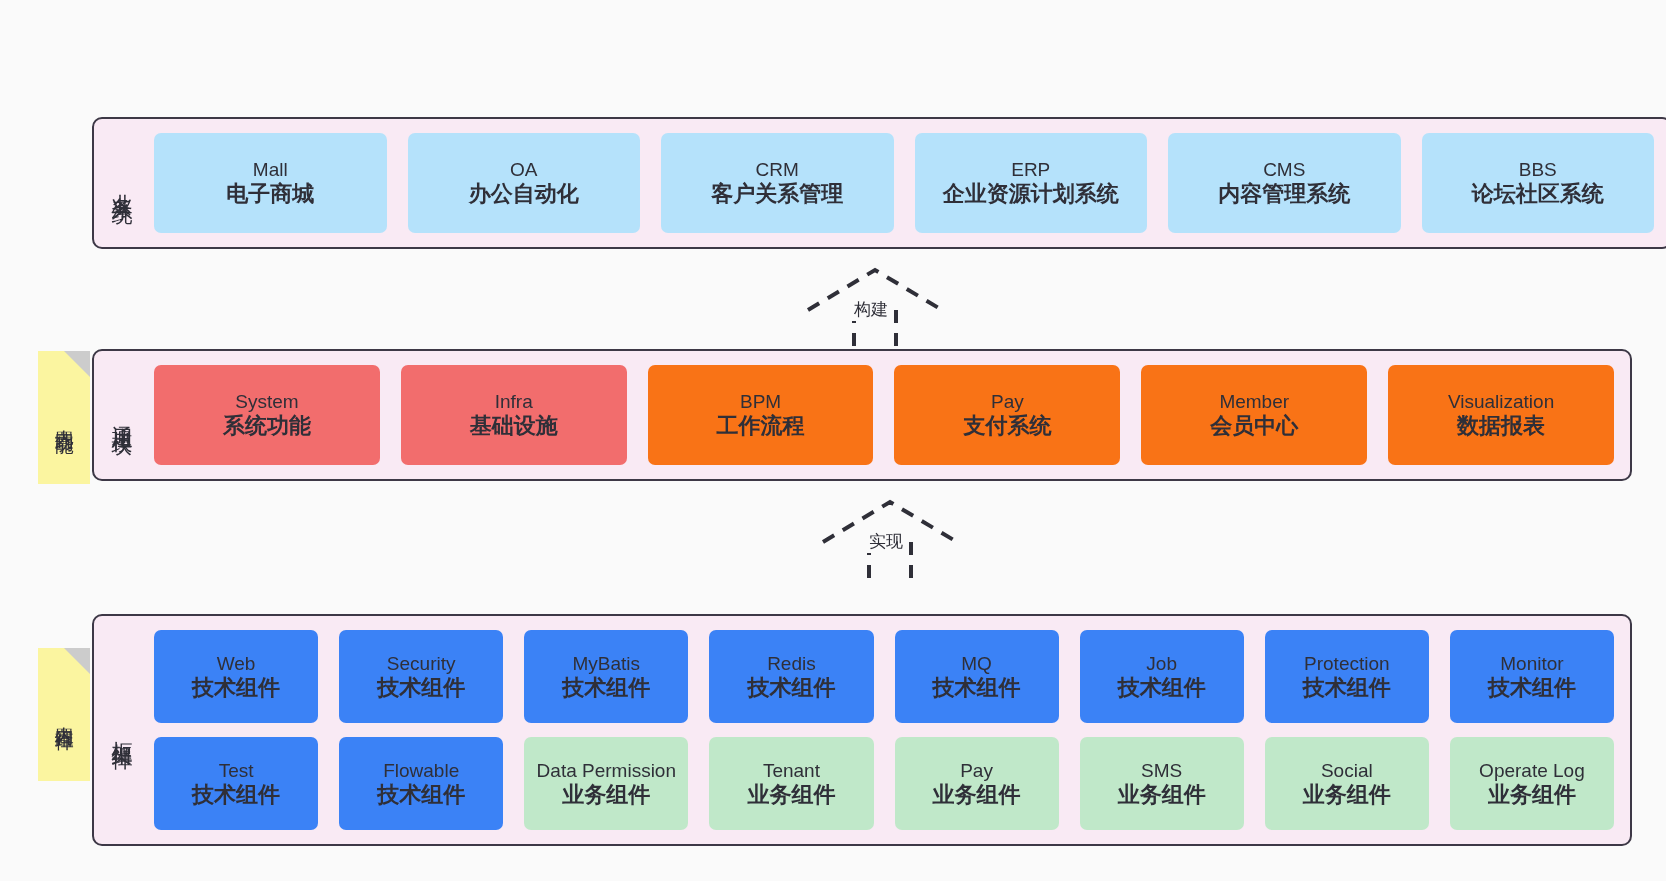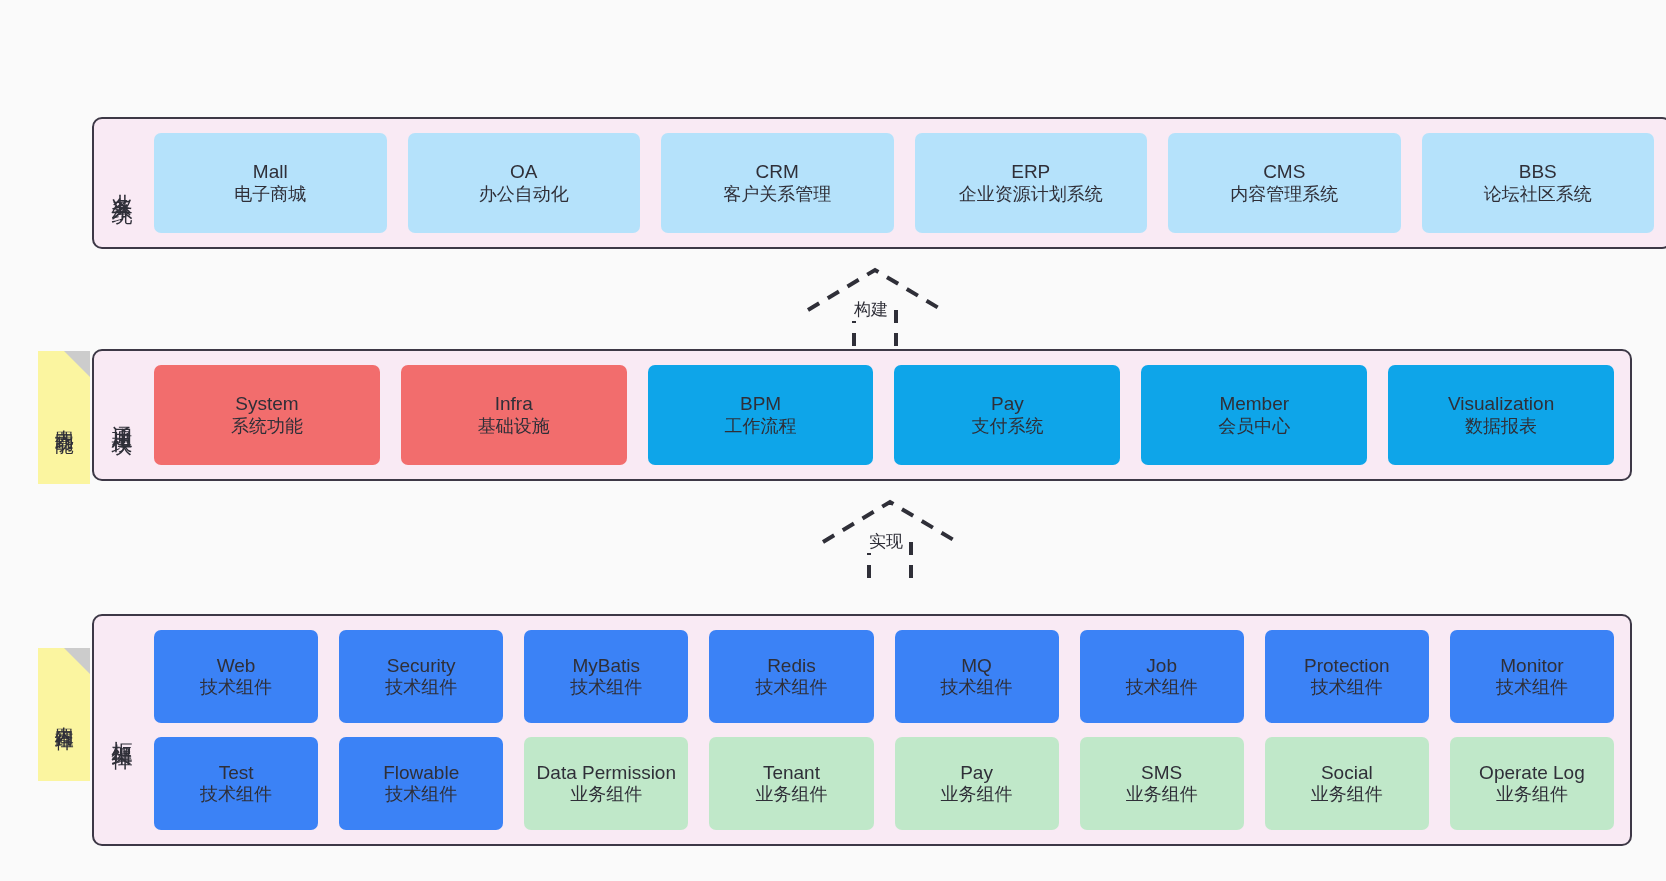--- a/index.html
+++ b/index.html
@@ -68,25 +68,25 @@
     display: flex;
     flex-direction: column;
     align-items: center;
     justify-content: center;
     text-align: center;
     color: #2f2f38;
     line-height: 1.22;
     padding: 6px 4px;
   }
   .card .t1 { font-size: 19px; }
-  .card .t2 { font-size: 18px; }
+  .card .t2 { font-size: 22px; font-weight: bold; }
 
   .c-blue       { background: #b5e2fb; }
   .c-red        { background: #f26d6d; }
-  .c-pink       { background: #0ea5e9; }
+  .c-pink       { background: #f97316; }
   .c-green      { background: #3b82f6; }
   .c-lightgreen { background: #c0e8c9; }
 
   
   .sticky {
     position: absolute;
     background: #fbf5a0;
     color: #2f2f38;
     font-size: 19px;
     letter-spacing: 2px;

